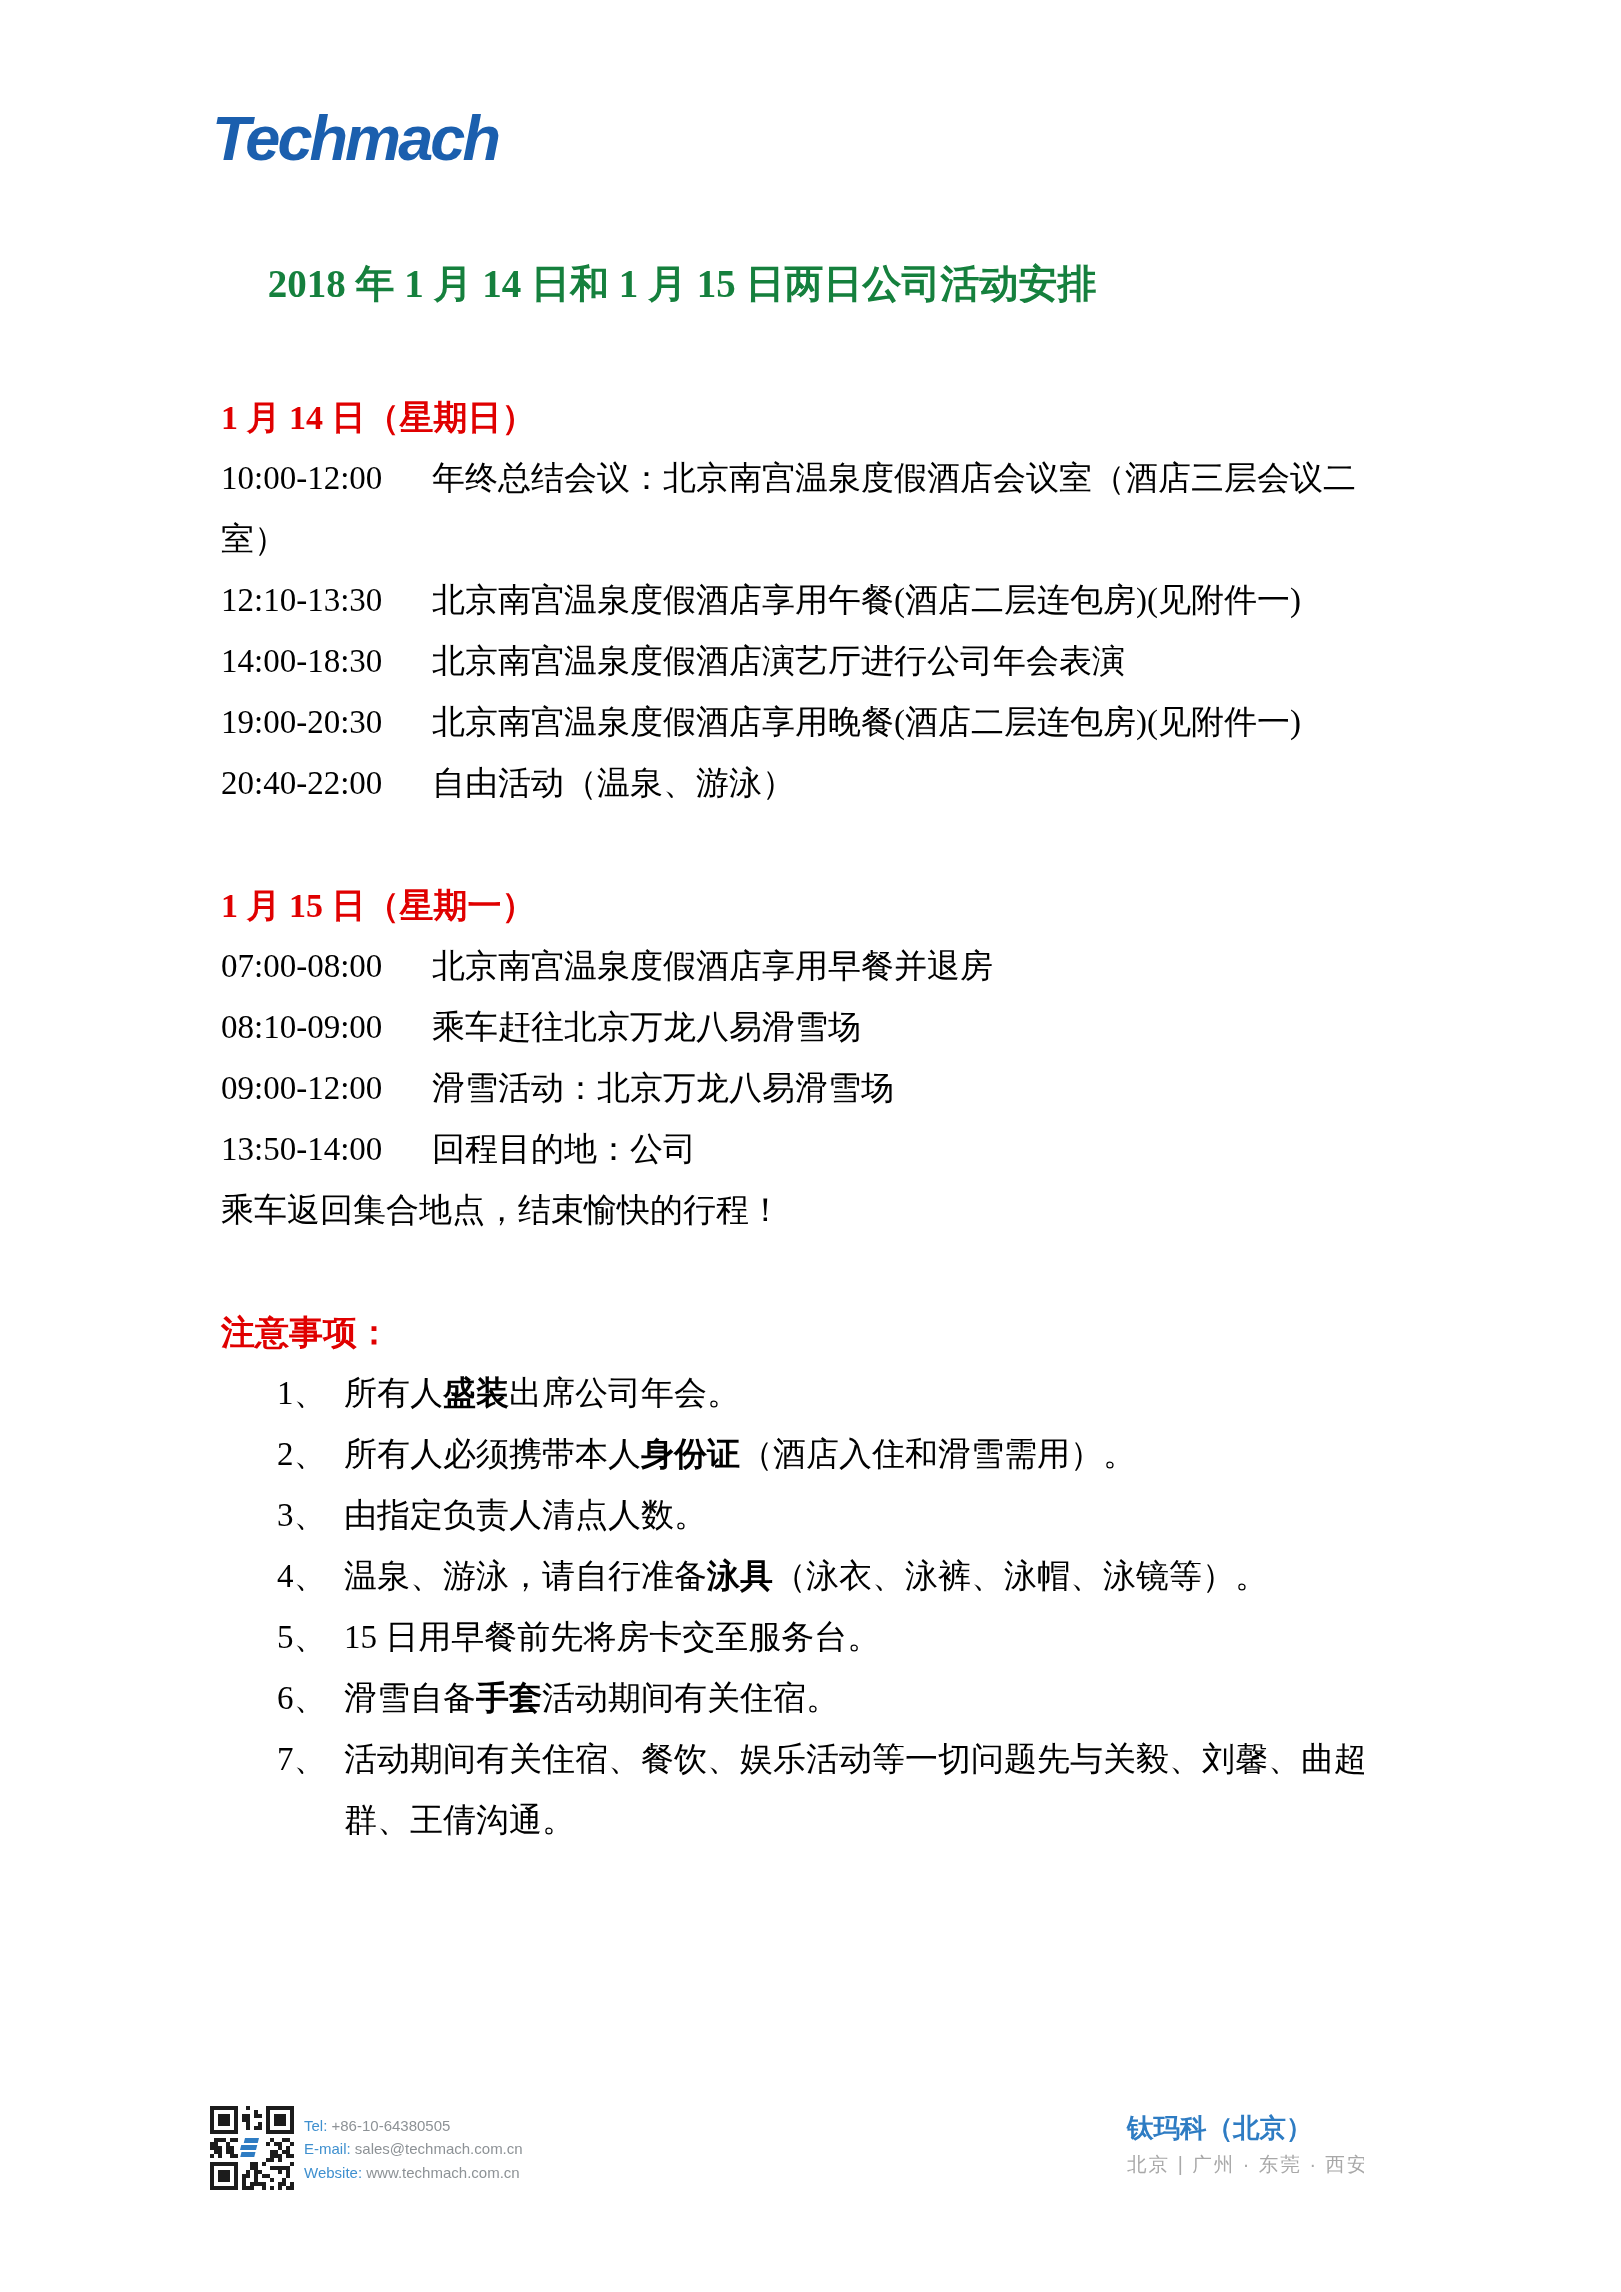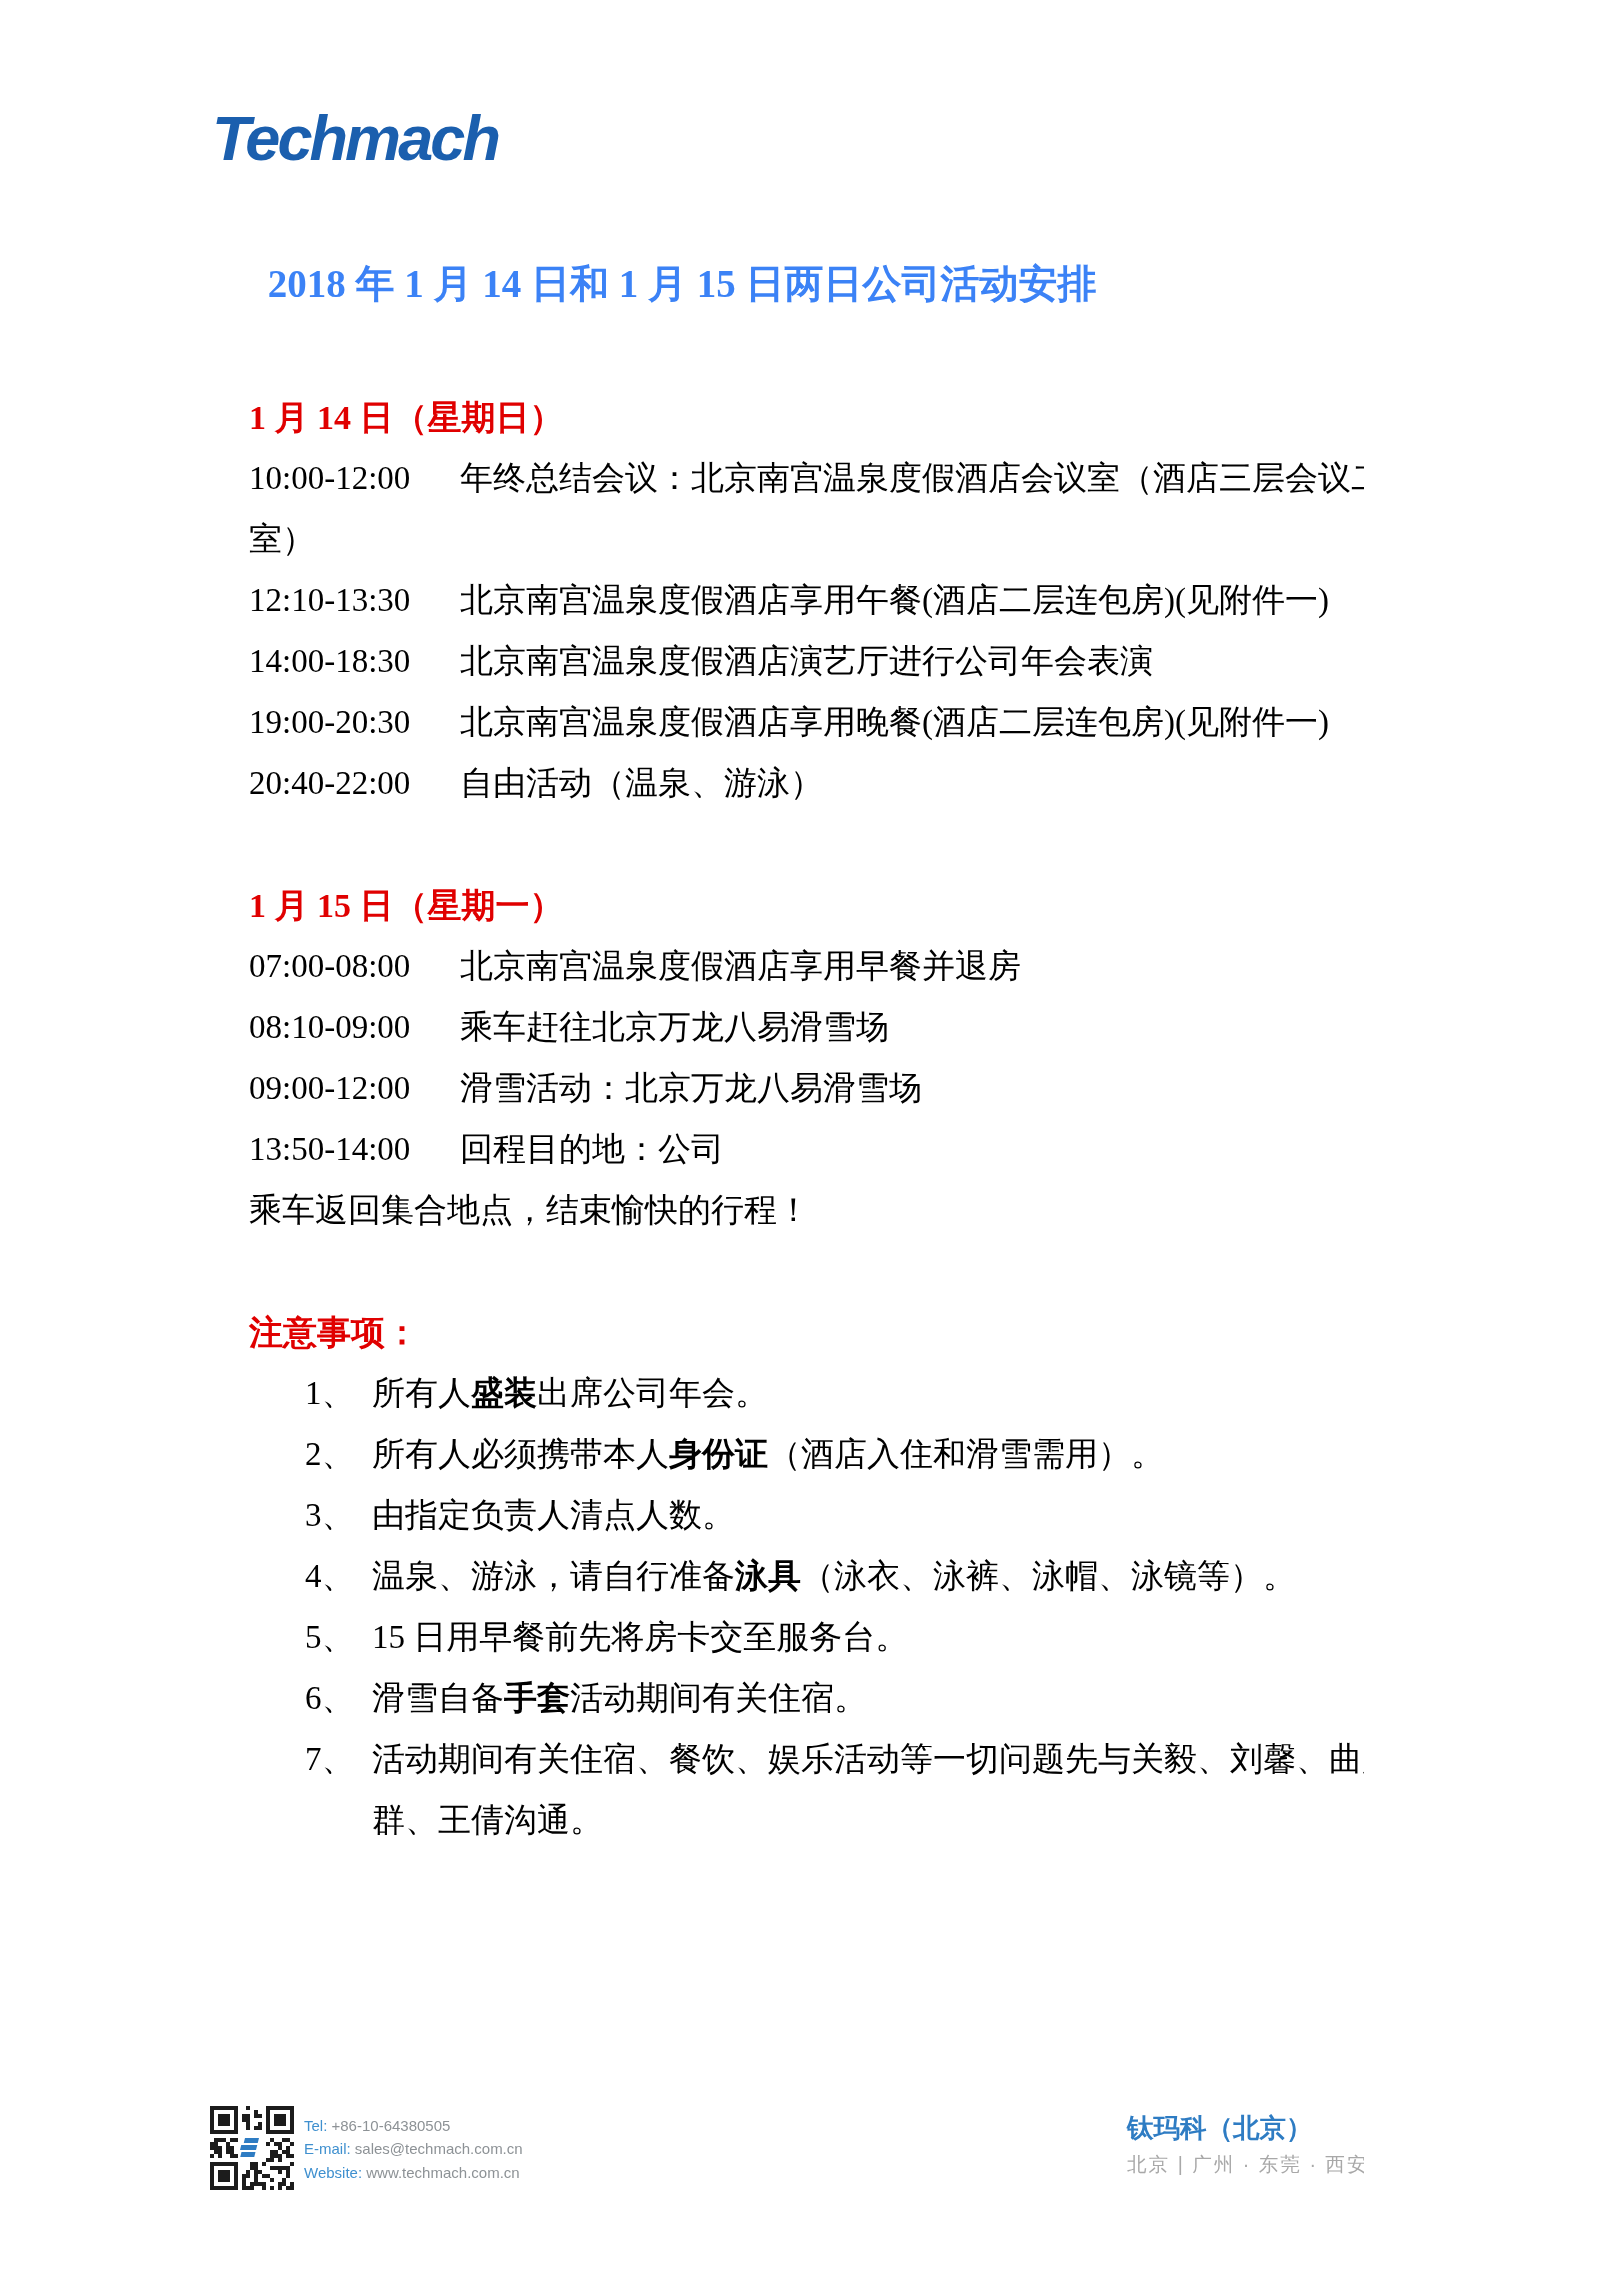--- a/index.html
+++ b/index.html
@@ -15,24 +15,24 @@
     position:absolute;left:212px;top:102px;
     font-family:"Liberation Sans","DejaVu Sans",sans-serif;
     font-weight:bold;font-style:italic;
     font-size:63px;letter-spacing:-2.9px;
     color:#1b5fae;
   }
   .title{
     position:absolute;left:0;top:257px;width:100%;
     text-align:center;
     font-size:39px;font-weight:bold;
-    color:#3b82f6;
+    color:#15803d;
   }
   .content{
-    position:absolute;left:249px;top:387px;width:1172px;
+    position:absolute;left:221px;top:387px;width:1172px;
     font-size:33px;line-height:61px;
   }
   .content p, .content h2{margin:0;padding:0;}
   .red-heading{
     color:#e00000;font-weight:bold;font-size:34px;line-height:61px;
   }
   .sched .time{
     display:inline-block;width:211px;
   }
   .blank{height:61px;}

